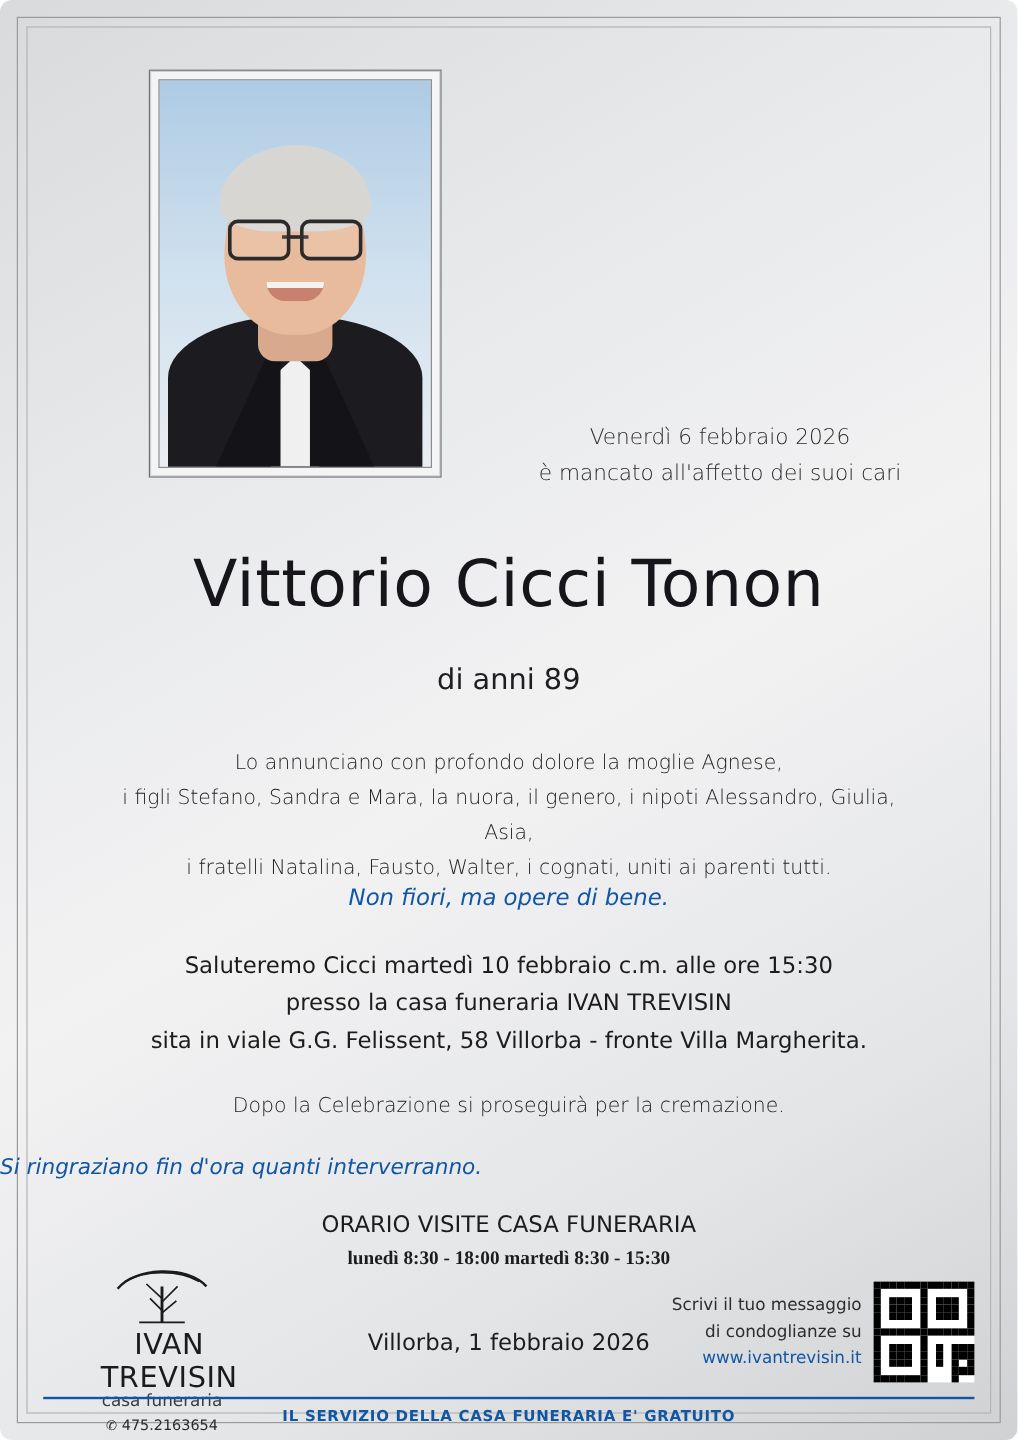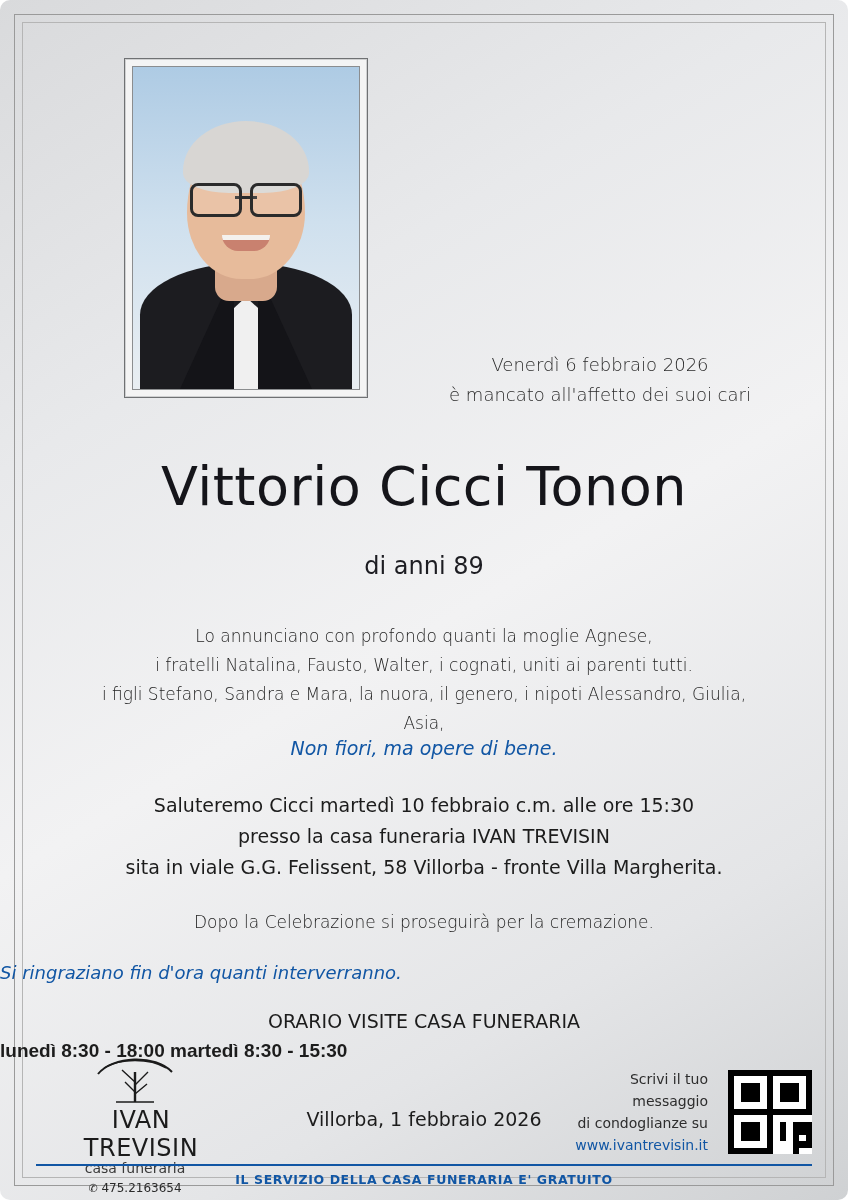--- a/index.html
+++ b/index.html
@@ -144,22 +144,22 @@
     text-align: left; font-size: 18px; color: #1156a4; font-style: italic;
     font-family: "DejaVu Sans", sans-serif;
   }
   .visits-title {
     position: absolute; left: 0; right: 0; top: 1010px;
     text-align: center; font-size: 19px; color: #1c1c1c;
     font-family: "DejaVu Sans", sans-serif;
   }
   .visits-hours {
     position: absolute; left: 0; right: 0; top: 1040px;
-    text-align: left; font-size: 19px; color: #1c1c1c; font-weight: 700;
-    font-family: Liberation Sans, sans-serif;
+    text-align: center; font-size: 16px; color: #1c1c1c; font-weight: 700;
+    font-family: Liberation Serif, serif;
   }
   .place-date {
     position: absolute; left: 0; right: 0; top: 1108px;
     text-align: center; font-size: 19px; color: #1c1c1c;
     font-family: "DejaVu Sans", sans-serif;
   }
 
   
   .logo {
     position: absolute; left: 40px; top: 1052px; width: 190px; text-align: center;
@@ -178,21 +178,21 @@
   }
   .logo-phone {
     font-size: 12px; color: #2a2a2a; margin-top: 5px;
     font-family: "DejaVu Sans", sans-serif;
   }
   .logo-phone .ic { font-size: 11px; }
 
   
   .qr-block {
     position: absolute; right: 36px; top: 1068px;
-    width: 260px; display: flex; align-items: center; gap: 20px;
+    width: 260px; display: flex; align-items: center; gap: 10px;
   }
   .qr-text {
     flex: 1; text-align: right; font-size: 14px; line-height: 22px; color: #2d2d2d;
     font-family: "DejaVu Sans", sans-serif;
   }
   .qr-text .link { color: #1156a4; }
   .qr {
     width: 84px; height: 84px; background: #fff;
     display: grid; grid-template-columns: repeat(13, 1fr); grid-template-rows: repeat(13, 1fr);
   }
@@ -235,23 +235,23 @@
 
   <div class="intro">
     <div>Venerdì 6 febbraio 2026</div>
     <div>è mancato all'affetto dei suoi cari</div>
   </div>
 
   <div class="name">Vittorio Cicci Tonon</div>
   <div class="age">di anni 89</div>
 
   <div class="announce">
-    <div>Lo annunciano con profondo quanti la moglie Agnese,</div>
+    <div>Lo annunciano con profondo dolore la moglie Agnese,</div>
+    <div>i figli Stefano, Sandra e Mara, la nuora, il genero, i nipoti Alessandro, Giulia, Asia,</div>
     <div>i fratelli Natalina, Fausto, Walter, i cognati, uniti ai parenti tutti.</div>
-    <div>i figli Stefano, Sandra e Mara, la nuora, il genero, i nipoti Alessandro, Giulia, Asia,</div>
   </div>
 
   <div class="flowers">Non fiori, ma opere di bene.</div>
 
   <div class="ceremony">
     <div>Saluteremo Cicci martedì 10 febbraio c.m. alle ore 15:30</div>
     <div>presso la casa funeraria IVAN TREVISIN</div>
     <div>sita in viale G.G. Felissent, 58 Villorba - fronte Villa Margherita.</div>
   </div>
 

